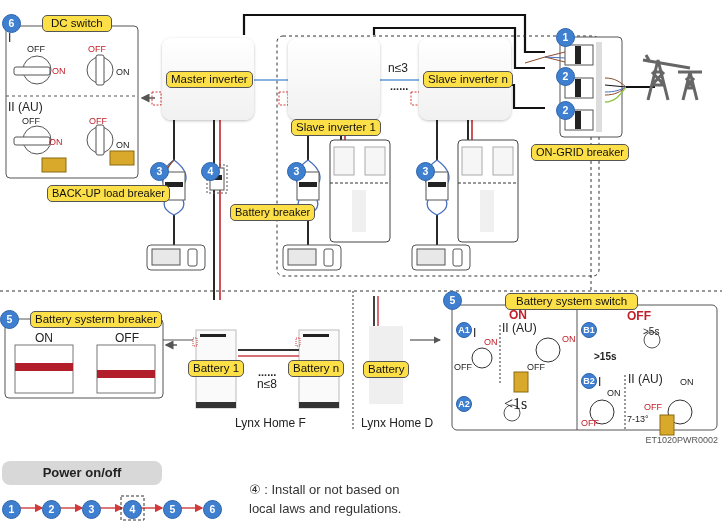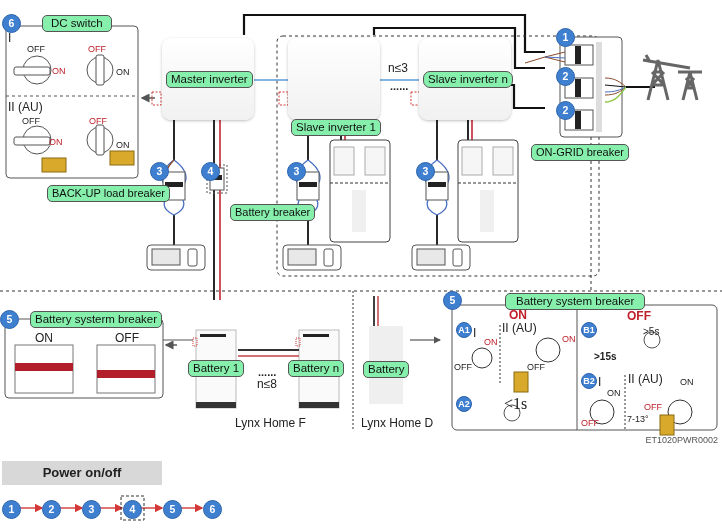--- a/index.html
+++ b/index.html
@@ -1,30 +1,30 @@
 <!DOCTYPE html>
 <html><head>
 <meta charset="utf-8">
 <style>
   html, body { margin:0; padding:0; background:#ffffff; }
   body { width:722px; height:532px; position:relative; overflow:hidden;
          font-family:"Liberation Sans", "DejaVu Sans", sans-serif; color:#222; }
   #canvas { position:absolute; left:0; top:0; width:722px; height:532px; }
-  .lbl { position:absolute; background:#86efac; border:1.2px solid #555; border-radius:5px;
+  .lbl { position:absolute; background:#fde047; border:1.2px solid #555; border-radius:5px;
          font-size:11.5px; line-height:15px; padding:0 4px; white-space:nowrap; color:#111; }
   .txt { position:absolute; font-size:11px; white-space:nowrap; }
   .badge { position:absolute; width:17px; height:17px; border-radius:50%; background:#3f7fd0;
            color:#fff; font-size:10.5px; font-weight:bold; text-align:center; line-height:17px;
            border:1px solid #2b63ad; }
   .badge.sm { width:14px; height:14px; line-height:14px; font-size:9px; }
   .red { color:#c0202a; }
   .inv { position:absolute; background:linear-gradient(#ffffff,#f1f1f1); border-radius:9px;
          box-shadow:0 1px 3px rgba(0,0,0,0.25); }
   .power-title { position:absolute; left:2px; top:461px; width:160px; height:24px; background:#d8d8d8;
-                 border-radius:0; font-weight:bold; font-size:13px; text-align:center; line-height:24px; }
+                 border-radius:8px; font-weight:bold; font-size:13px; text-align:center; line-height:24px; }
   .note { position:absolute; left:249px; top:480px; font-size:13px; line-height:19px; color:#333; }
   .code { position:absolute; right:4px; top:435px; font-size:9px; color:#555; }
 </style>
 </head>
 <body>
 
 <svg id="canvas" viewBox="0 0 722 532" xmlns="http://www.w3.org/2000/svg">
   <defs>
     <marker id="arrR" markerWidth="6" markerHeight="6" refX="5" refY="3" orient="auto">
       <path d="M0,0 L6,3 L0,6 z" fill="#d23a3a"></path>
@@ -234,21 +234,21 @@
   </g>
   <rect x="121" y="496" width="23" height="24" fill="none" stroke="#333" stroke-dasharray="3,2"></rect>
 </svg>
 
 <div class="inv" style="left:162px;top:38px;width:92px;height:82px;"></div>
 <div class="inv" style="left:288px;top:38px;width:92px;height:82px;"></div>
 <div class="inv" style="left:419px;top:38px;width:92px;height:82px;"></div>
 
 <div class="lbl" style="left:166px;top:71px;">Master inverter</div>
 <div class="lbl" style="left:291px;top:71px;margin-top:48px;">Slave inverter 1</div>
-<div class="lbl" style="left:423px;top:71px;border-radius:7px;">Slave inverter n</div>
+<div class="lbl" style="left:423px;top:71px;">Slave inverter n</div>
 <div class="txt" style="left:388px;top:61px;font-size:12px;">n≤3</div>
 <div class="txt" style="left:390px;top:80px;font-weight:bold;">......</div>
 
 <div class="badge" style="left:2px;top:14px;">6</div>
 <div class="lbl" style="left:42px;top:15px;padding:0 8px;">DC switch</div>
 <div class="txt" style="left:8px;top:31px;font-size:12px;">I</div>
 <div class="txt" style="left:8px;top:100px;font-size:12px;">II (AU)</div>
 <div class="txt" style="left:27px;top:44px;font-size:9px;">OFF</div>
 <div class="txt red" style="left:52px;top:66px;font-size:9px;">ON</div>
 <div class="txt red" style="left:88px;top:44px;font-size:9px;">OFF</div>
@@ -277,21 +277,21 @@
 
 <div class="lbl" style="left:188px;top:360px;">Battery 1</div>
 <div class="lbl" style="left:288px;top:360px;">Battery n</div>
 <div class="lbl" style="left:363px;top:361px;">Battery</div>
 <div class="txt" style="left:258px;top:366px;font-weight:bold;">......</div>
 <div class="txt" style="left:257px;top:377px;font-size:12px;text-align:right;">n≤8</div>
 <div class="txt" style="left:235px;top:416px;font-size:12px;">Lynx Home F</div>
 <div class="txt" style="left:361px;top:416px;font-size:12px;">Lynx Home D</div>
 
 <div class="badge" style="left:443px;top:291px;">5</div>
-<div class="lbl" style="left:505px;top:293px;padding:0 10px;">Battery system breaker</div>
+<div class="lbl" style="left:505px;top:293px;padding:0 10px;">Battery system switch</div>
 <div class="txt red" style="left:509px;top:308px;font-size:12px;font-weight:bold;">ON</div>
 <div class="txt red" style="left:627px;top:309px;font-size:12px;font-weight:bold;">OFF</div>
 <div class="badge sm" style="left:456px;top:322px;">A1</div>
 <div class="badge sm" style="left:456px;top:396px;">A2</div>
 <div class="badge sm" style="left:581px;top:322px;">B1</div>
 <div class="badge sm" style="left:581px;top:373px;">B2</div>
 <div class="txt" style="left:473px;top:326px;font-size:12px;">I</div>
 <div class="txt" style="left:502px;top:321px;font-size:12px;">II (AU)</div>
 <div class="txt red" style="left:484px;top:337px;font-size:9px;">ON</div>
 <div class="txt" style="left:454px;top:362px;font-size:9px;">OFF</div>
@@ -311,13 +311,15 @@
 <div class="code">ET1020PWR0002</div>
 
 <div class="power-title">Power on/off</div>
 <div class="badge" style="left:2px;top:500px;">1</div>
 <div class="badge" style="left:42px;top:500px;">2</div>
 <div class="badge" style="left:82px;top:500px;">3</div>
 <div class="badge" style="left:123px;top:500px;">4</div>
 <div class="badge" style="left:163px;top:500px;">5</div>
 <div class="badge" style="left:203px;top:500px;">6</div>
 <div class="note">
+  <div>④ : Install or not based on</div>
+  <div>local laws and regulations.</div>
 </div>
 
 </body></html>

